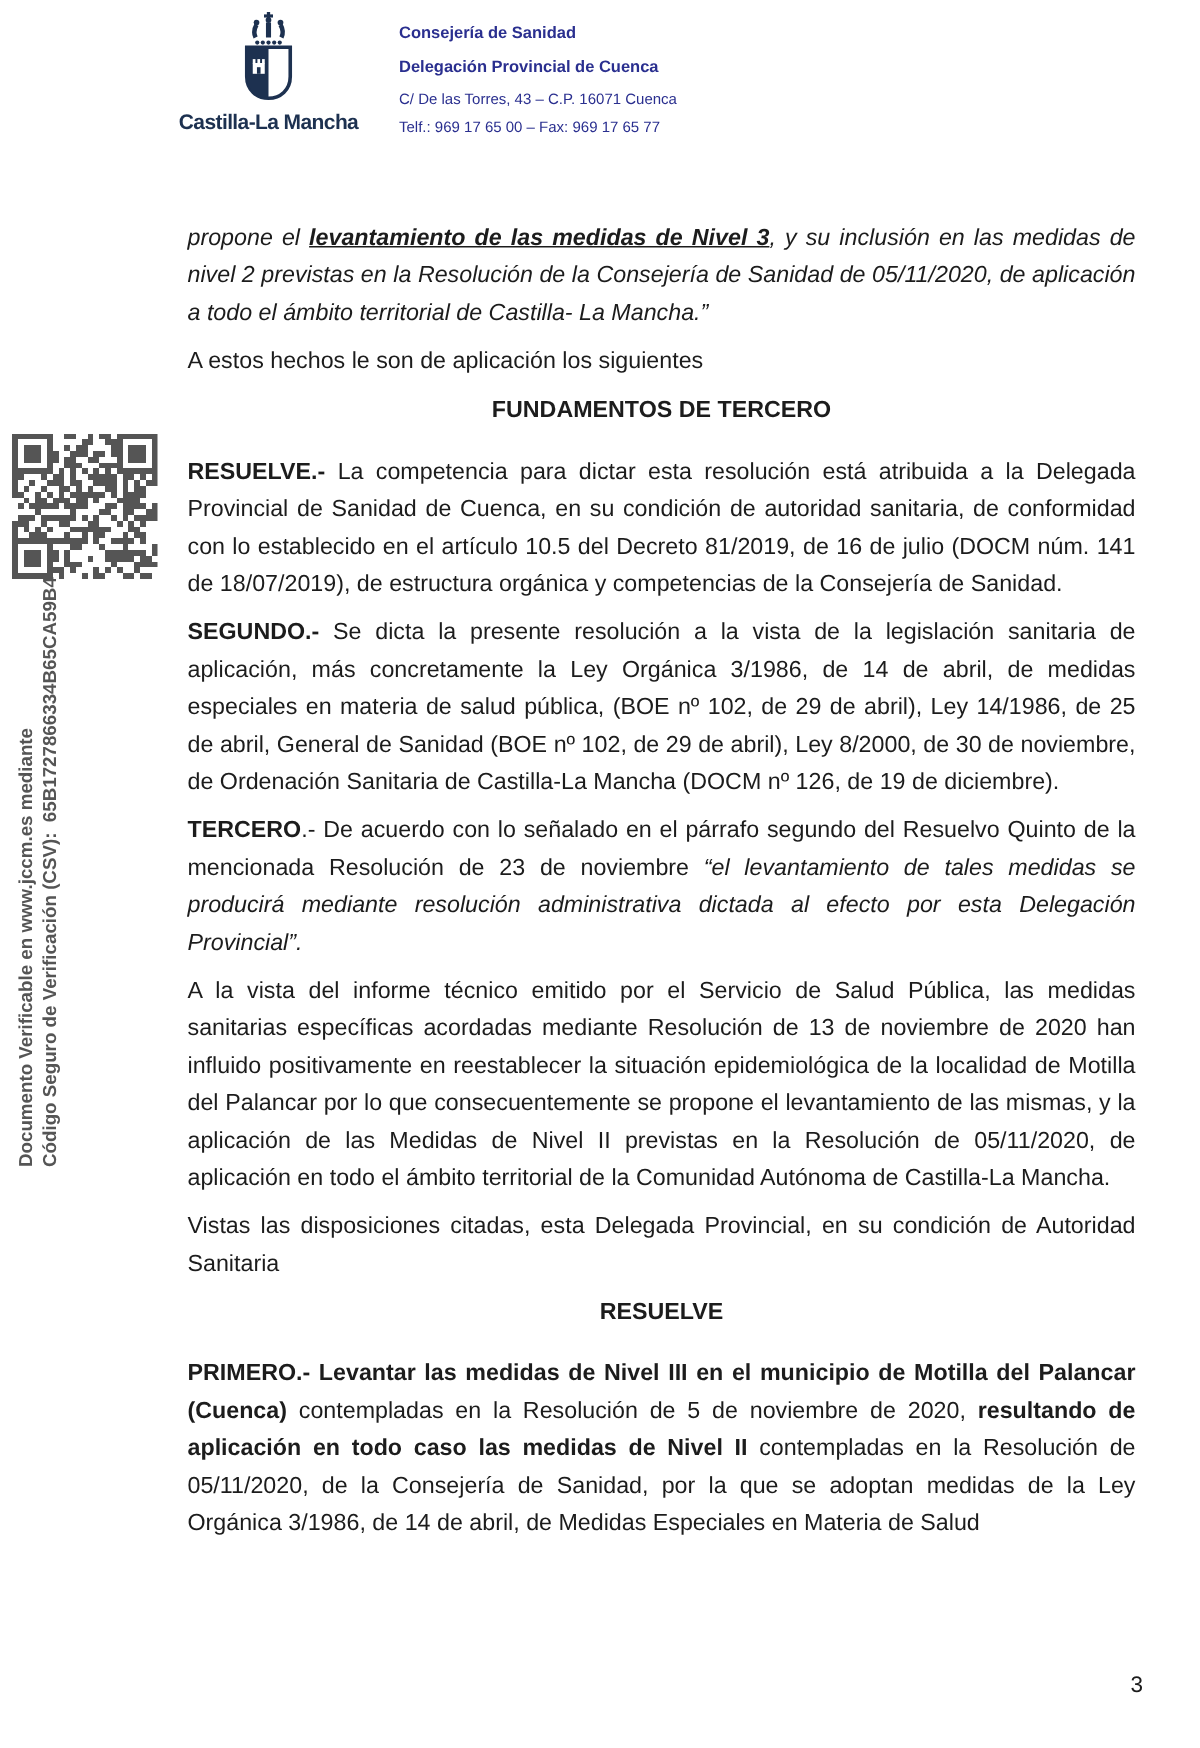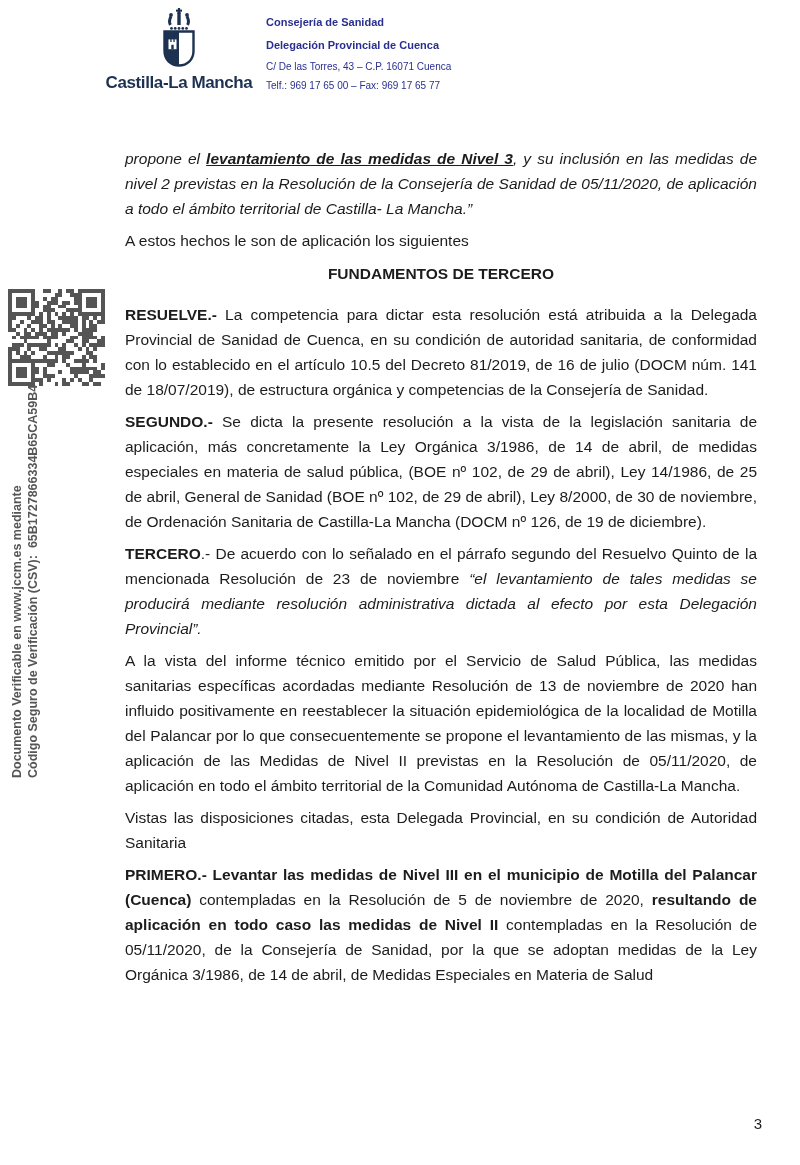--- a/index.html
+++ b/index.html
@@ -16,21 +16,21 @@
     background:#ffffff;
     font-family:"Liberation Sans","DejaVu Sans",sans-serif;
     overflow:hidden;
   }
 
   
   .header{position:absolute;left:108px;top:8px;display:flex;align-items:flex-start;}
   .logo{width:142px;display:flex;flex-direction:column;align-items:center;}
   .crest{display:block;}
   .logo-caption{
-    font-weight:bold;font-size:17px;color:var(--navy);
+    font-weight:bold;font-size:14px;color:var(--navy);
     letter-spacing:-0.4px;margin-top:3px;white-space:nowrap;
   }
   .header-text{margin-left:16px;padding-top:3px;}
   .org{font-weight:bold;font-size:11px;line-height:23px;color:var(--blue);white-space:nowrap;}
   .addr{font-size:10px;line-height:19px;color:var(--blue);white-space:nowrap;}
 
   
   .qr{position:absolute;left:8px;top:289px;width:97px;height:97px;}
   .verif{
     position:absolute;left:9px;top:778px;
@@ -469,20 +469,21 @@
     <p><span class="b">RESUELVE.-</span><span> La competencia para dictar esta resolución está atribuida a la Delegada Provincial de Sanidad de Cuenca, en su condición de autoridad sanitaria, de conformidad con lo establecido en el artículo 10.5 del Decreto 81/2019, de 16 de julio (DOCM núm. 141 de 18/07/2019), de estructura orgánica y competencias de la Consejería de Sanidad.</span></p>
 
     <p><span class="b">SEGUNDO.-</span><span> Se dicta la presente resolución a la vista de la legislación sanitaria de aplicación, más concretamente la Ley Orgánica 3/1986, de 14 de abril, de medidas especiales en materia de salud pública, (BOE nº 102, de 29 de abril), Ley 14/1986, de 25 de abril, General de Sanidad (BOE nº 102, de 29 de abril), Ley 8/2000, de 30 de noviembre, de Ordenación Sanitaria de Castilla-La Mancha (DOCM nº 126, de 19 de diciembre).</span></p>
 
     <p><span class="b">TERCERO</span><span>.- De acuerdo con lo señalado en el párrafo segundo del Resuelvo Quinto de la mencionada Resolución de 23 de noviembre </span><span class="italic">“el levantamiento de tales medidas se producirá mediante resolución administrativa dictada al efecto por esta Delegación Provincial”.</span></p>
 
     <p>A la vista del informe técnico emitido por el Servicio de Salud Pública, las medidas sanitarias específicas acordadas mediante Resolución de 13 de noviembre de 2020 han influido positivamente en reestablecer la situación epidemiológica de la localidad de Motilla del Palancar  por lo que consecuentemente se propone el levantamiento de las mismas, y la aplicación de las Medidas de Nivel II previstas en la Resolución de 05/11/2020, de aplicación en todo el ámbito territorial de la Comunidad Autónoma de Castilla-La Mancha.</p>
 
     <p class="no-gap">Vistas las disposiciones citadas, esta Delegada Provincial, en su condición de Autoridad Sanitaria</p>
 
+    <div class="doc-heading tight">RESUELVE</div>
 
     <p><span class="b">PRIMERO.- Levantar las medidas de Nivel III en el municipio de Motilla del Palancar (Cuenca)</span><span> contempladas en la Resolución de 5 de noviembre de 2020, </span><span class="b">resultando de aplicación en todo caso las medidas de Nivel II</span><span> contempladas en la Resolución de 05/11/2020, de la Consejería de Sanidad, por la que se adoptan medidas de la Ley Orgánica 3/1986, de 14 de abril, de Medidas Especiales en Materia de Salud</span></p>
 
   </div>
 
   <div class="page-number">3</div>
 
 </div>
 
 </body></html>

